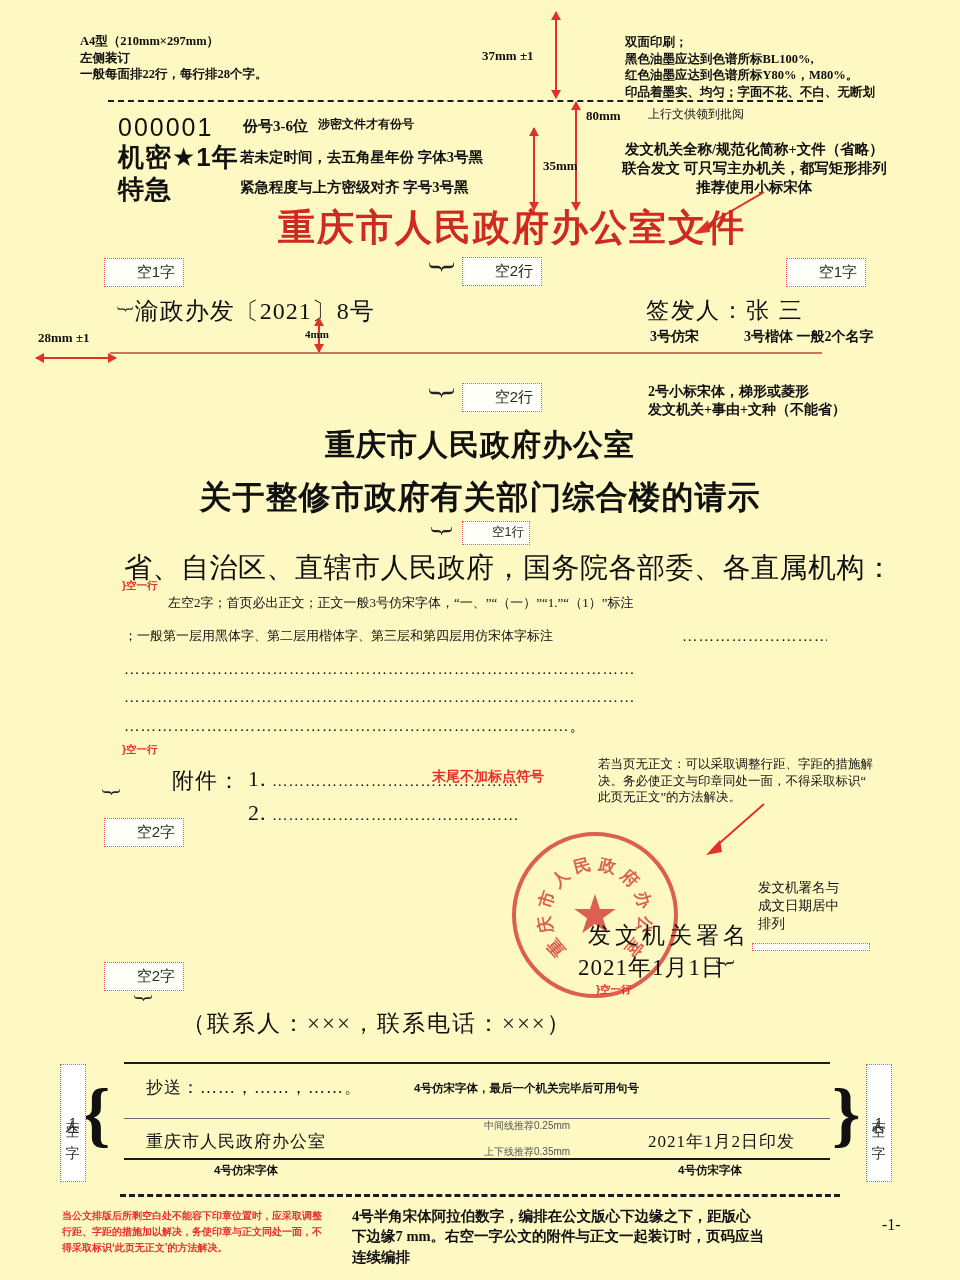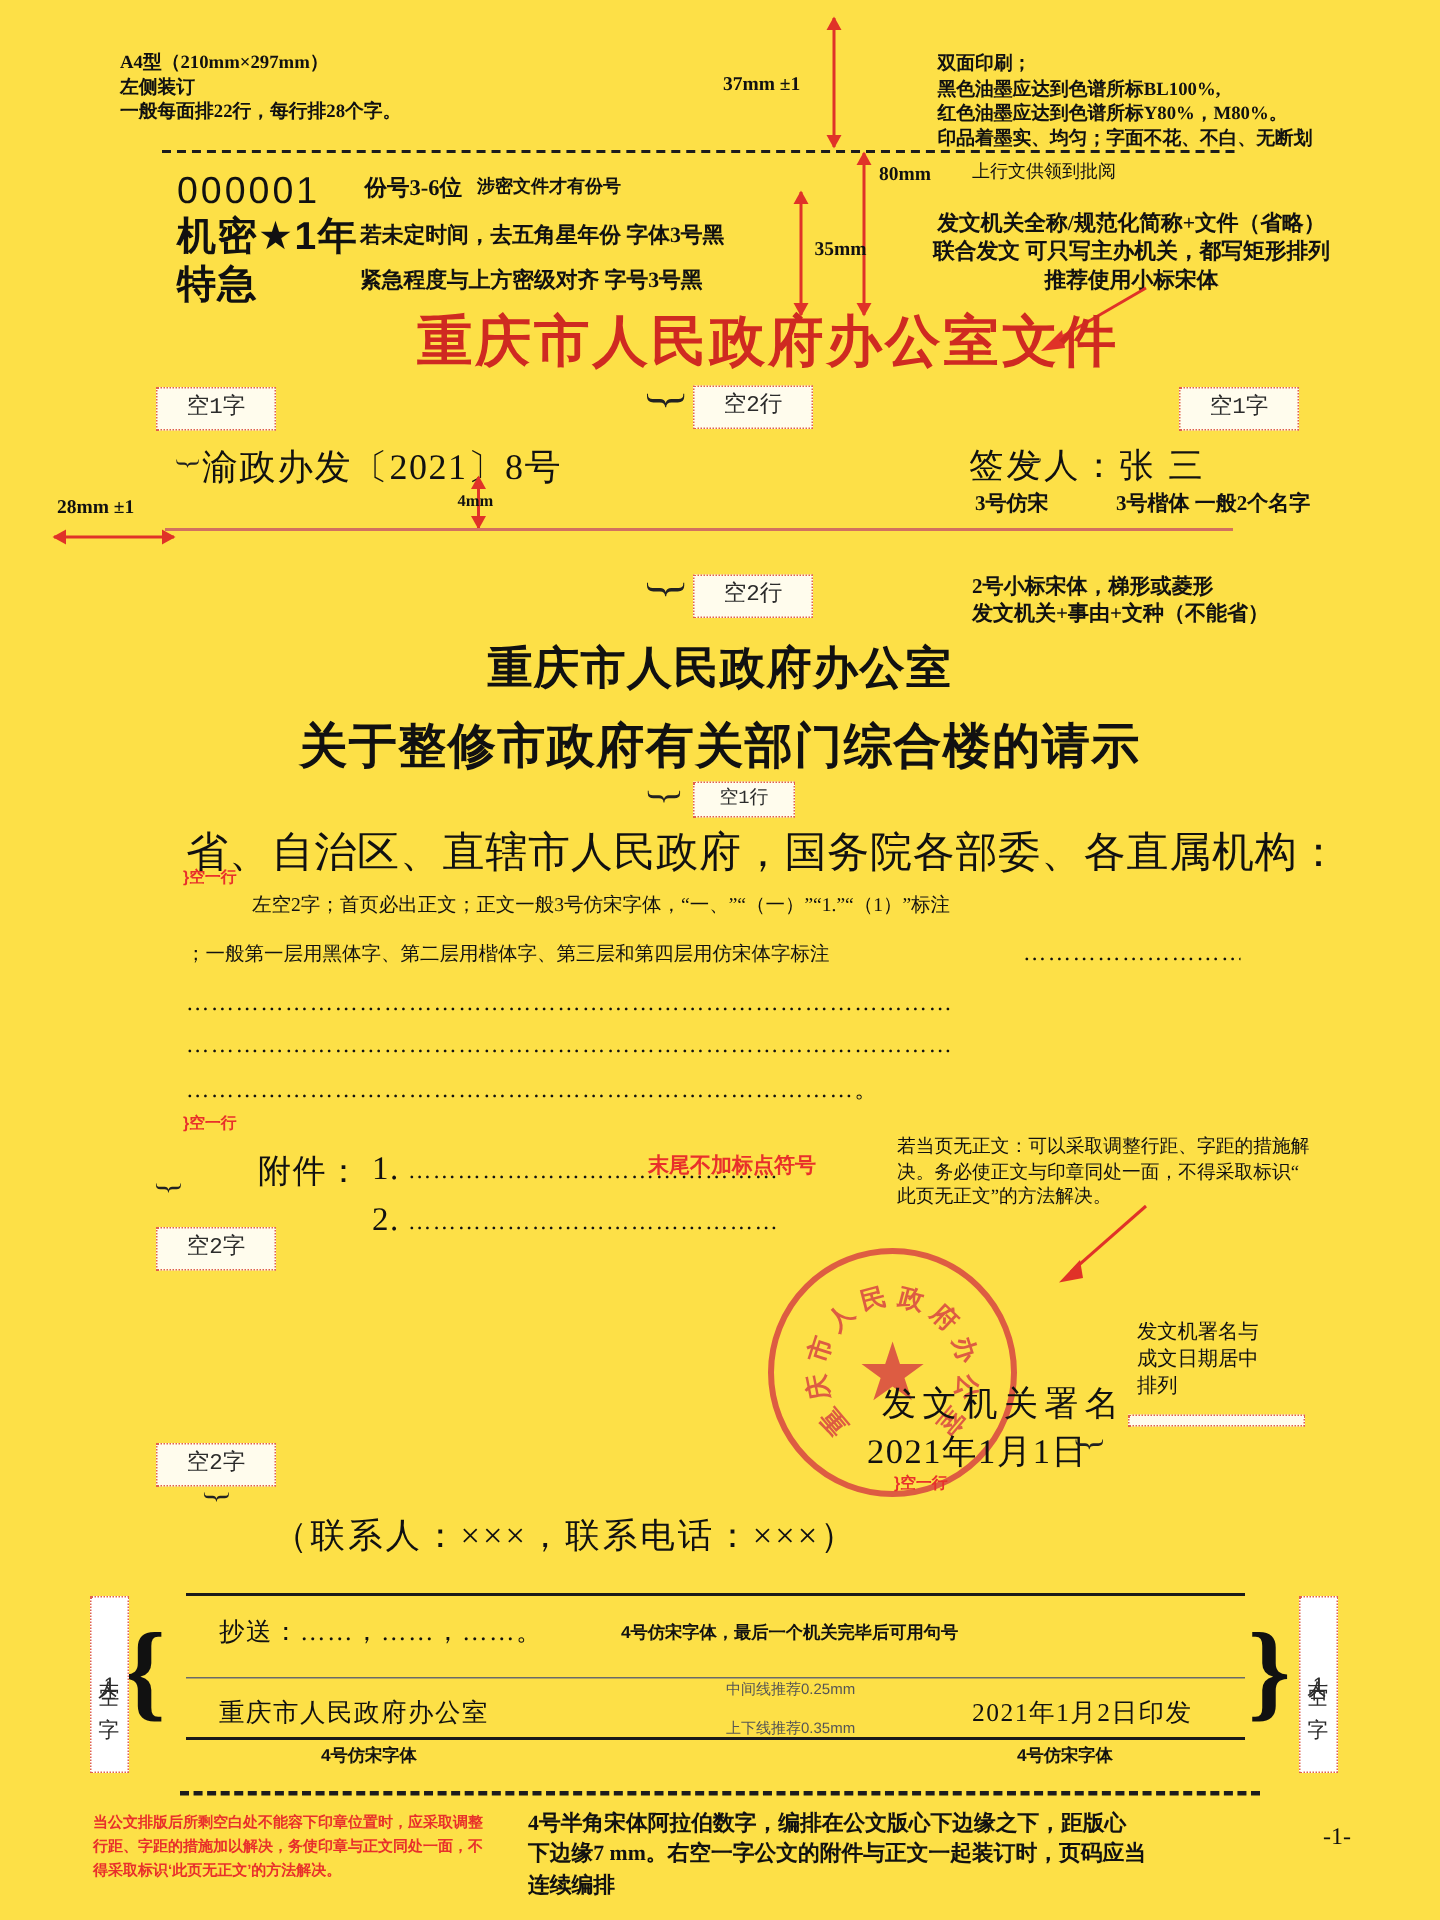--- a/index.html
+++ b/index.html
@@ -9,21 +9,21 @@
   }
   body {
     font-family: "Liberation Serif", "DejaVu Serif", serif;
     color: #1a1a1a;
   }
   #page {
     position: relative;
     width: 960px;
     height: 1280px;
     overflow: hidden;
-    background: #fde047;
+    background: #fef9c3;
   }
   .abs { position: absolute; }
   .ann-serif {
     font-family: "Liberation Serif", "DejaVu Serif", serif;
     font-weight: bold;
     font-size: 12.5px;
     line-height: 1.32;
     color: #111;
     white-space: pre-line;
   }
@@ -40,24 +40,24 @@
     font-weight: bold;
     font-size: 13px;
     color: #111;
     white-space: nowrap;
   }
 
   
   .box {
     border: 1.5px dotted #e0604f;
     color: #2b2b2b;
-    font-family: Liberation Mono, monospace;
+    font-family: Liberation Sans, sans-serif;
     font-size: 15px;
     line-height: 1.25;
-    text-align: center;
+    text-align: right;
     padding: 4px 8px;
     background: rgba(255,255,255,0.9);
     white-space: pre-line;
   }
   .box.small { font-size: 12.5px; padding: 3px 5px; }
 
   
   .box-vert {
     border: 1.5px dotted #e0604f;
     color: #2b2b2b;

